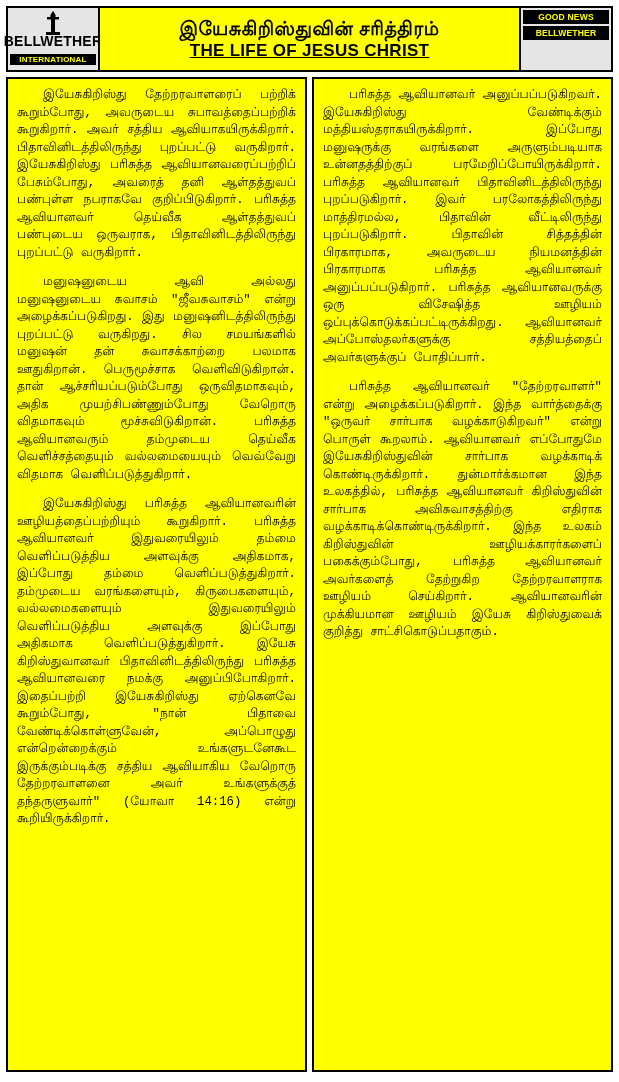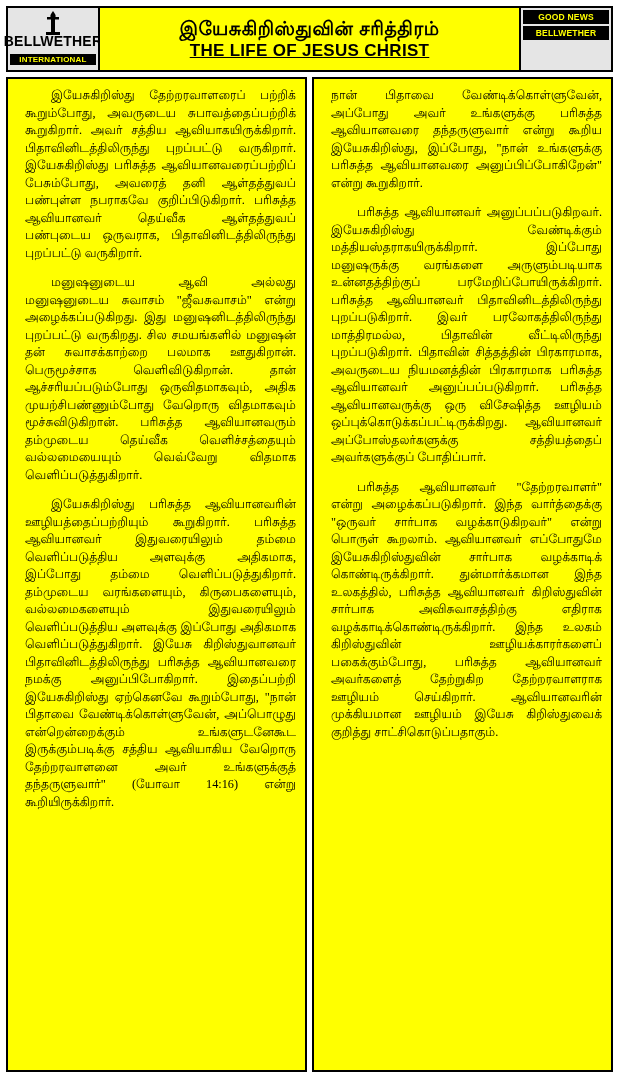--- a/index.html
+++ b/index.html
@@ -117,27 +117,27 @@
   }
   .column {
     flex: 1 1 50%;
     border: 2px solid #000000;
     background: #ffff00;
     box-sizing: border-box;
     padding: 8px 9px;
     overflow: hidden;
   }
   p.para {
-    margin: 0 0 12px 8px;
+    margin: 0 0 12px 0;
     font-size: 12.3px;
     line-height: 17.5px;
     color: #000000;
     text-align: justify;
     text-indent: 26px;
-    font-family: Liberation Serif, serif;
+    font-family: Liberation Mono, monospace;
   }
   p.para:last-child {
     margin-bottom: 0;
   }
   p.para.noindent {
     text-indent: 0;
   }
 </style>
 </head>
 <body>
@@ -173,20 +173,19 @@
 
   <div class="body-wrap">
 
     <div class="column">
       <p class="para">இயேசுகிறிஸ்து தேற்றரவாளரைப் பற்றிக் கூறும்போது, அவருடைய சுபாவத்தைப்பற்றிக் கூறுகிறார். அவர் சத்திய ஆவியாகயிருக்கிறார். பிதாவினிடத்திலிருந்து புறப்பட்டு வருகிறார். இயேசுகிறிஸ்து பரிசுத்த ஆவியானவரைப்பற்றிப் பேசும்போது, அவரைத் தனி ஆள்தத்துவப் பண்புள்ள நபராகவே குறிப்பிடுகிறார். பரிசுத்த ஆவியானவர் தெய்வீக ஆள்தத்துவப் பண்புடைய ஒருவராக, பிதாவினிடத்திலிருந்து புறப்பட்டு வருகிறார்.</p>
       <p class="para">மனுஷனுடைய ஆவி அல்லது மனுஷனுடைய சுவாசம் "ஜீவசுவாசம்" என்று அழைக்கப்படுகிறது. இது மனுஷனிடத்திலிருந்து புறப்பட்டு வருகிறது. சில சமயங்களில் மனுஷன் தன் சுவாசக்காற்றை பலமாக ஊதுகிறான். பெருமூச்சாக வெளிவிடுகிறான். தான் ஆச்சரியப்படும்போது ஒருவிதமாகவும், அதிக முயற்சிபண்ணும்போது வேறொரு விதமாகவும் மூச்சுவிடுகிறான். பரிசுத்த ஆவியானவரும் தம்முடைய தெய்வீக வெளிச்சத்தையும் வல்லமையையும் வெவ்வேறு விதமாக வெளிப்படுத்துகிறார்.</p>
       <p class="para">இயேசுகிறிஸ்து பரிசுத்த ஆவியானவரின் ஊழியத்தைப்பற்றியும் கூறுகிறார். பரிசுத்த ஆவியானவர் இதுவரையிலும் தம்மை வெளிப்படுத்திய அளவுக்கு அதிகமாக, இப்போது தம்மை வெளிப்படுத்துகிறார். தம்முடைய வரங்களையும், கிருபைகளையும், வல்லமைகளையும் இதுவரையிலும் வெளிப்படுத்திய அளவுக்கு இப்போது அதிகமாக வெளிப்படுத்துகிறார். இயேசு கிறிஸ்துவானவர் பிதாவினிடத்திலிருந்து பரிசுத்த ஆவியானவரை நமக்கு அனுப்பிபோகிறார். இதைப்பற்றி இயேசுகிறிஸ்து ஏற்கெனவே கூறும்போது, "நான் பிதாவை வேண்டிக்கொள்ளுவேன், அப்பொழுது என்றென்றைக்கும் உங்களுடனேகூட இருக்கும்படிக்கு சத்திய ஆவியாகிய வேறொரு தேற்றரவாளனை அவர் உங்களுக்குத் தந்தருளுவார்" (யோவா 14:16) என்று கூறியிருக்கிறார்.</p>
     </div>
 
     <div class="column">
-      <p class="para noindent">நான் பிதாவை வேண்டிக்கொள்ளுவேன், அப்போது அவர் உங்களுக்கு பரிசுத்த ஆவியானவரை தந்தருளுவார் என்று கூறிய இயேசுகிறிஸ்து, இப்போது, "நான் உங்களுக்கு பரிசுத்த ஆவியானவரை அனுப்பிப்போகிறேன்" என்று கூறுகிறார்.</p>
       <p class="para">பரிசுத்த ஆவியானவர் அனுப்பப்படுகிறவர். இயேசுகிறிஸ்து வேண்டிக்கும் மத்தியஸ்தராகயிருக்கிறார். இப்போது மனுஷருக்கு வரங்களை அருளும்படியாக உன்னதத்திற்குப் பரமேறிப்போயிருக்கிறார். பரிசுத்த ஆவியானவர் பிதாவினிடத்திலிருந்து புறப்படுகிறார். இவர் பரலோகத்திலிருந்து மாத்திரமல்ல, பிதாவின் வீட்டிலிருந்து புறப்படுகிறார். பிதாவின் சித்தத்தின் பிரகாரமாக, அவருடைய நியமனத்தின் பிரகாரமாக பரிசுத்த ஆவியானவர் அனுப்பப்படுகிறார். பரிசுத்த ஆவியானவருக்கு ஒரு விசேஷித்த ஊழியம் ஒப்புக்கொடுக்கப்பட்டிருக்கிறது. ஆவியானவர் அப்போஸ்தலர்களுக்கு சத்தியத்தைப் அவர்களுக்குப் போதிப்பார்.</p>
       <p class="para">பரிசுத்த ஆவியானவர் "தேற்றரவாளர்" என்று அழைக்கப்படுகிறார். இந்த வார்த்தைக்கு "ஒருவர் சார்பாக வழக்காடுகிறவர்" என்று பொருள் கூறலாம். ஆவியானவர் எப்போதுமே இயேசுகிறிஸ்துவின் சார்பாக வழக்காடிக் கொண்டிருக்கிறார். துன்மார்க்கமான இந்த உலகத்தில், பரிசுத்த ஆவியானவர் கிறிஸ்துவின் சார்பாக அவிசுவாசத்திற்கு எதிராக வழக்காடிக்கொண்டிருக்கிறார். இந்த உலகம் கிறிஸ்துவின் ஊழியக்காரர்களைப் பகைக்கும்போது, பரிசுத்த ஆவியானவர் அவர்களைத் தேற்றுகிற தேற்றரவாளராக ஊழியம் செய்கிறார். ஆவியானவரின் முக்கியமான ஊழியம் இயேசு கிறிஸ்துவைக் குறித்து சாட்சிகொடுப்பதாகும்.</p>
     </div>
 
   </div>
 
 </div>
 
 </body></html>

